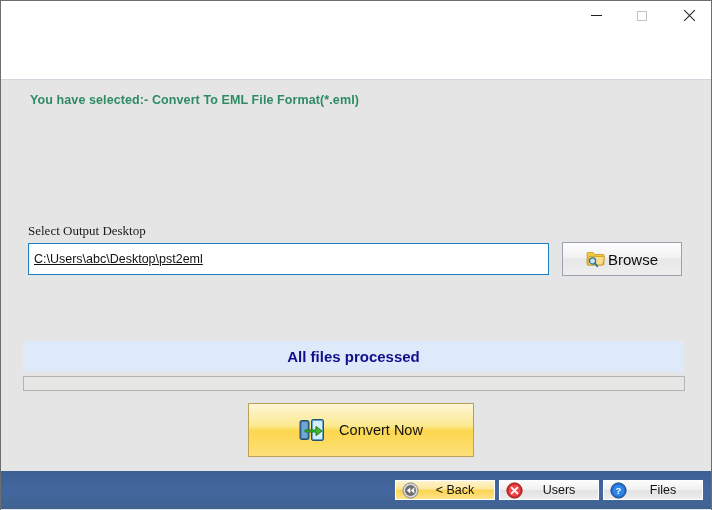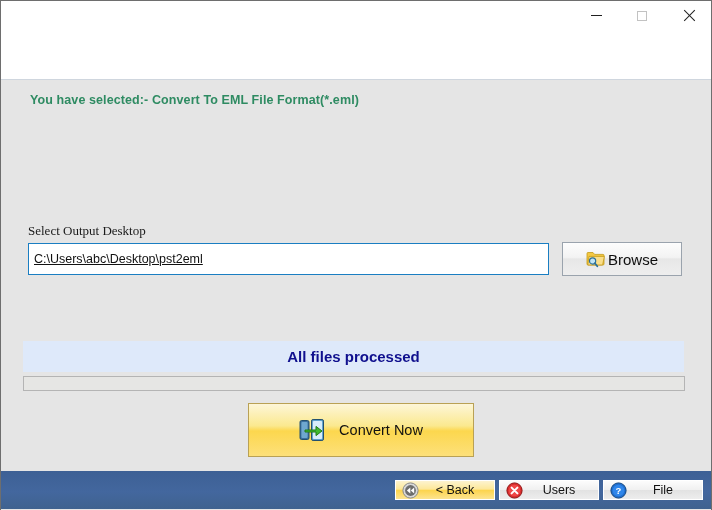--- a/index.html
+++ b/index.html
@@ -345,16 +345,16 @@
     </div>
 
     <div class="nav-btn">
       <span class="nav-icon">
         <svg viewBox="0 0 17 17" width="17" height="17" xmlns="http://www.w3.org/2000/svg">
           <circle cx="8.5" cy="8.5" r="7.6" fill="#1f6fd0" stroke="#11457f" stroke-width="1"></circle>
           <circle cx="8.5" cy="8.5" r="5.8" fill="#2f86ea"></circle>
           <text x="8.5" y="12.3" font-family="Liberation Sans, sans-serif" font-size="9.5" font-weight="bold" fill="#ffffff" text-anchor="middle">?</text>
         </svg>
       </span>
-      <span class="nav-label">File</span>
+      <span class="nav-label">Files</span>
     </div>
   </div>
 </div>
 
 </body></html>

